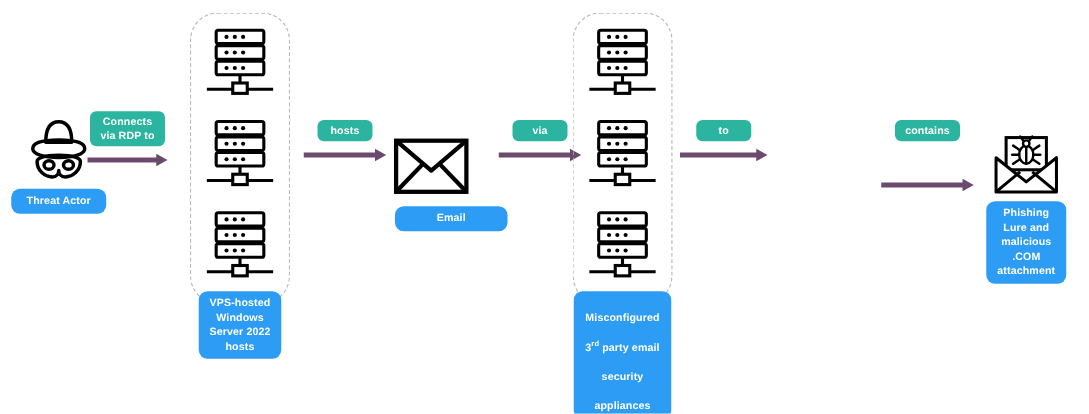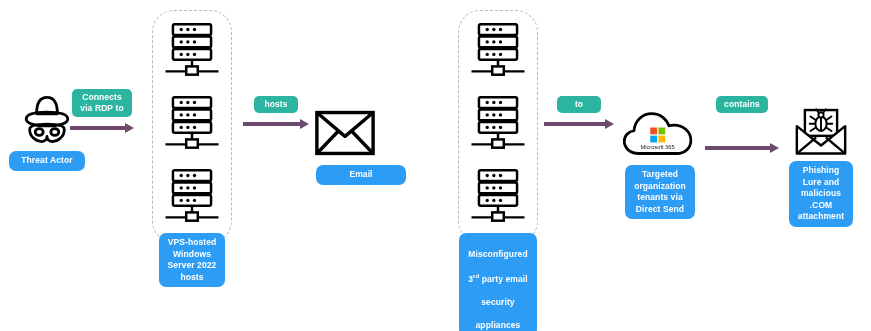--- a/index.html
+++ b/index.html
@@ -214,20 +214,27 @@
       <svg width="62" height="46" viewBox="0 0 72 54" aria-hidden="true">
         <rect x="3" y="3" width="66" height="48" fill="#ffffff" stroke="#000000" stroke-width="4"></rect>
         <path d="M3 3 L36 31 L69 3" fill="none" stroke="#000000" stroke-width="4" stroke-linejoin="round"></path>
         <path d="M3 51 L28 25" fill="none" stroke="#000000" stroke-width="4"></path>
         <path d="M69 51 L44 25" fill="none" stroke="#000000" stroke-width="4"></path>
       </svg>
     </div>
     <div class="badge wide" style="margin-top:9px; min-width:66px;margin-left:32px;">Email</div>
   </div>
 
+  <div class="edge" style="left:396px; top:96px; width:72px;">
+    <div class="edge-label">via</div>
+    <div class="arrow-row">
+      <div class="arrow-line" style="width:58px;"></div>
+      <div class="arrow-head"></div>
+    </div>
+  </div>
 
   <div class="group-box" style="left:458px; top:10px; width:80px; height:233px;"></div>
 
   <div class="node" style="left:446px; top:20px; width:104px;">
     <div class="icon-wrap">
       <svg class="server-stack" width="58" height="58" viewBox="0 0 70 70" aria-hidden="true">
         <g stroke="#000000" stroke-width="3" fill="#ffffff">
           <rect x="12" y="5" width="46" height="13" rx="2"></rect>
           <rect x="12" y="20" width="46" height="13" rx="2"></rect>
           <rect x="12" y="35" width="46" height="13" rx="2"></rect>
@@ -309,38 +316,20 @@
   </div>
 
   <div class="edge" style="left:541px; top:96px; width:76px;">
     <div class="edge-label">to</div>
     <div class="arrow-row">
       <div class="arrow-line" style="width:62px;"></div>
       <div class="arrow-head"></div>
     </div>
   </div>
 
-  <div class="node" style="left:608px; top:108px; width:104px;">
-    <div class="icon-wrap">
-      <svg class="m365-logo" width="78" height="52" viewBox="0 0 96 64" aria-hidden="true">
-        <path d="M22 56 C11 56 4 49 4 41 C4 34 9 29 16 28 C17 16 26 7 38 7 C48 7 56 13 59 22 C61 21 63 21 65 21 C77 21 86 29 86 40 C86 49 79 56 69 56 Z" fill="#ffffff" stroke="#000000" stroke-width="3.4" stroke-linejoin="round"></path>
-        <g>
-          <rect x="36" y="24" width="8.4" height="8.4" fill="#F25022"></rect>
-          <rect x="46" y="24" width="8.4" height="8.4" fill="#7FBA00"></rect>
-          <rect x="36" y="34" width="8.4" height="8.4" fill="#00A4EF"></rect>
-          <rect x="46" y="34" width="8.4" height="8.4" fill="#FFB900"></rect>
-        </g>
-        <text x="45" y="50" font-family="Liberation Sans, sans-serif" font-size="7" fill="#222222" text-anchor="middle">Microsoft 365</text>
-      </svg>
-    </div>
-    <div class="badge" style="margin-top:5px;">Targeted
-organization
-tenants via
-Direct Send</div>
-  </div>
 
   <div class="edge" style="left:702px; top:96px; width:80px;gap:24px;">
     <div class="edge-label">contains</div>
     <div class="arrow-row">
       <div class="arrow-line" style="width:66px;"></div>
       <div class="arrow-head"></div>
     </div>
   </div>
 
   <div class="node" style="left:778px; top:105px; width:86px;">

